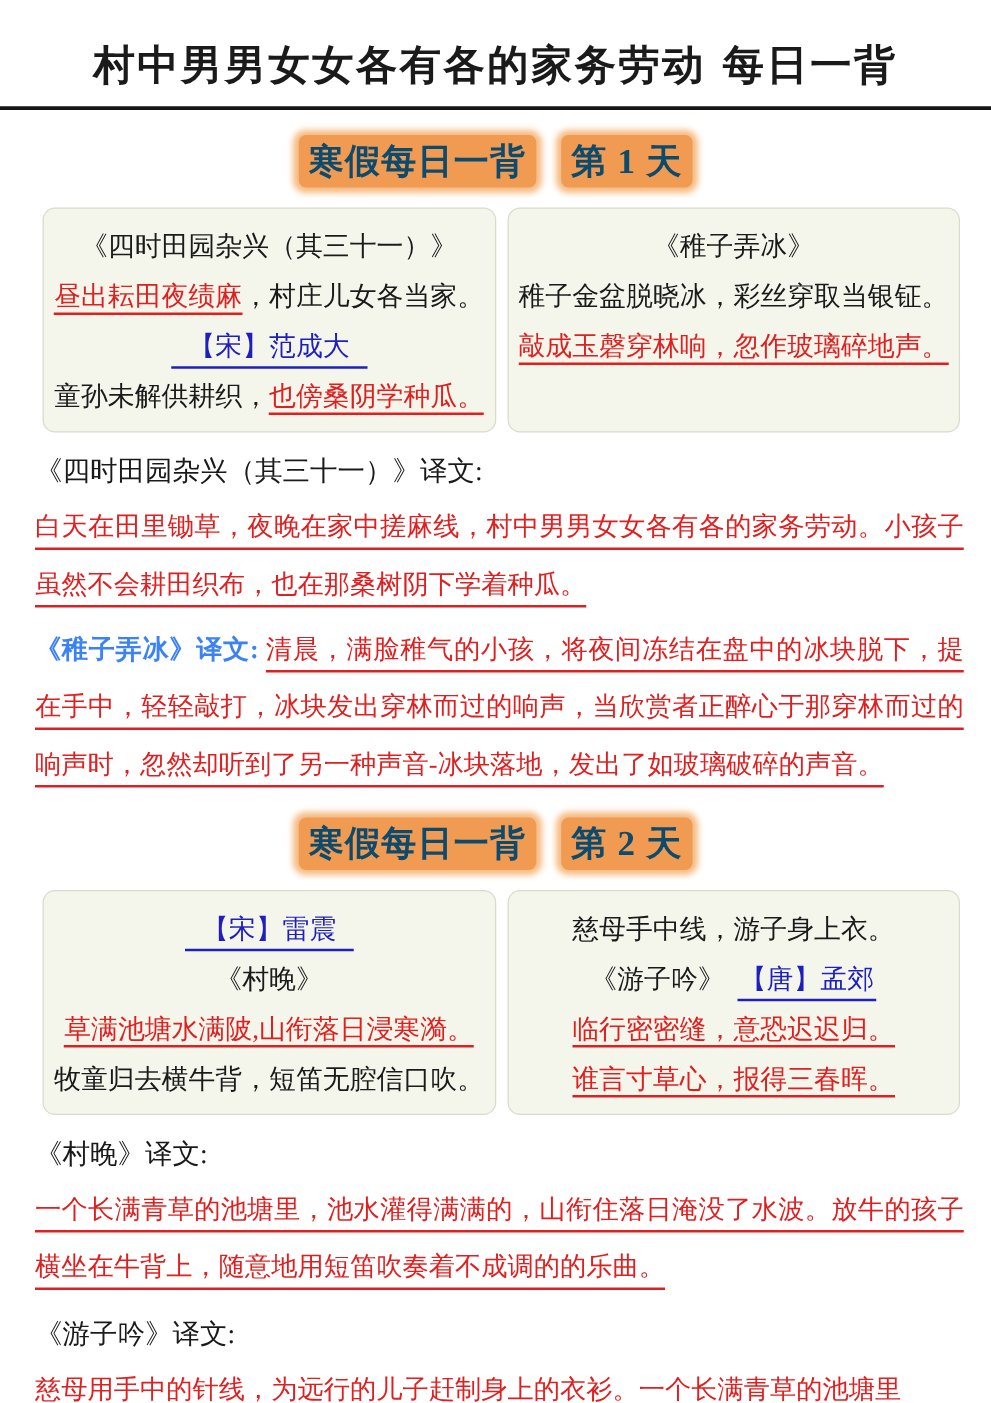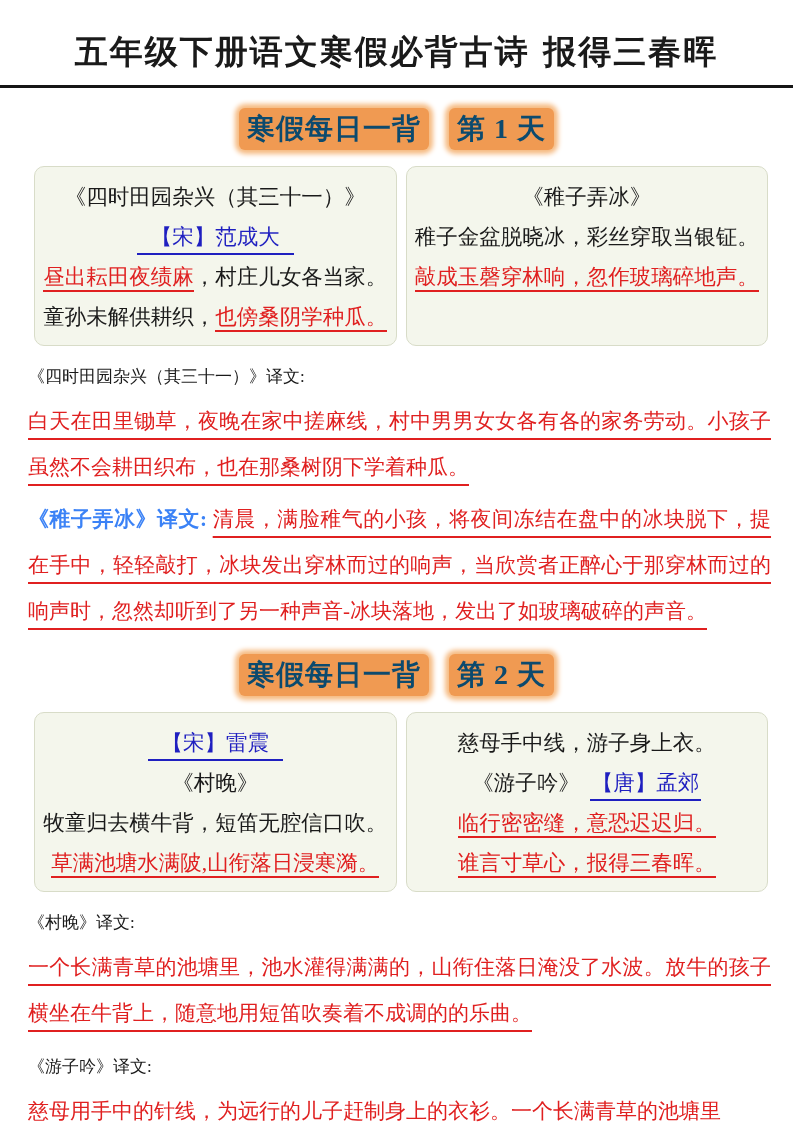--- a/index.html
+++ b/index.html
@@ -33,58 +33,58 @@
   .poem-title{color:#1a1a1a;}
   .blue-u{
     color:#1f1fc0;border-bottom:2px solid #1f1fc0;
     padding:0 14px 1px;display:inline-block;line-height:30px;
   }
   .blue-u.tight{padding:0 2px 1px;margin-left:10px;}
   .red-seg{color:#e02020;border-bottom:2px solid #e02020;padding-bottom:1px;}
   .black-seg{color:#1a1a1a;}
 
   .trans-label{
-    font-size:17px;padding:0 24px 0 28px;margin:14px 0 2px;line-height:34px;
+    font-size:22px;padding:0 24px 0 28px;margin:14px 0 2px;line-height:34px;
   }
   .trans-para{
     font-size:21px;line-height:46px;margin:4px 0 6px;padding:0 22px 0 28px;
     text-align:justify;
   }
   .u-red{
     color:#e02020;
     text-decoration:underline;
     text-decoration-color:#e02020;
     text-decoration-thickness:1.5px;
     text-underline-offset:10px;
     margin-top:48px;
   }
   .inline-label{color:#3b82f6;text-decoration:none;font-weight:bold;}
 </style>
 </head>
 <body>
 
-<h1 class="doc-title">五年级下册语文寒假必背古诗 报得三春晖</h1>
+<h1 class="doc-title">村中男男女女各有各的家务劳动 每日一背</h1>
 <div class="title-rule"></div>
 
 <div class="badge-row">
   <span class="badge-chunk">寒假每日一背</span>
   <span class="badge-chunk">第 1 天</span>
 </div>
 
 <div class="cards">
 
   <div class="poem-card">
     <div class="line">
       <span class="poem-title">《四时田园杂兴（其三十一）》</span>
     </div>
     <div class="line">
-      <span class="blue-u">【宋】范成大</span>
+      <span class="red-seg">昼出耘田夜绩麻</span><span class="black-seg">，村庄儿女各当家。</span>
     </div>
     <div class="line">
-      <span class="red-seg">昼出耘田夜绩麻</span><span class="black-seg">，村庄儿女各当家。</span>
+      <span class="blue-u">【宋】范成大</span>
     </div>
     <div class="line">
       <span class="black-seg">童孙未解供耕织，</span><span class="red-seg">也傍桑阴学种瓜。</span>
     </div>
   </div>
 
   <div class="poem-card">
     <div class="line">
       <span class="poem-title">《稚子弄冰》</span>
     </div>
@@ -116,24 +116,24 @@
 <div class="cards">
 
   <div class="poem-card">
     <div class="line">
       <span class="blue-u">【宋】雷震</span>
     </div>
     <div class="line">
       <span class="poem-title">《村晚》</span>
     </div>
     <div class="line">
-      <span class="black-seg">牧童归去横牛背，短笛无腔信口吹。</span>
+      <span class="red-seg">草满池塘水满陂,山衔落日浸寒漪。</span>
     </div>
     <div class="line">
-      <span class="red-seg">草满池塘水满陂,山衔落日浸寒漪。</span>
+      <span class="black-seg">牧童归去横牛背，短笛无腔信口吹。</span>
     </div>
   </div>
 
   <div class="poem-card">
     <div class="line">
       <span class="black-seg">慈母手中线，游子身上衣。</span>
     </div>
     <div class="line">
       <span class="poem-title">《游子吟》</span><span class="blue-u tight">【唐】孟郊</span>
     </div>

